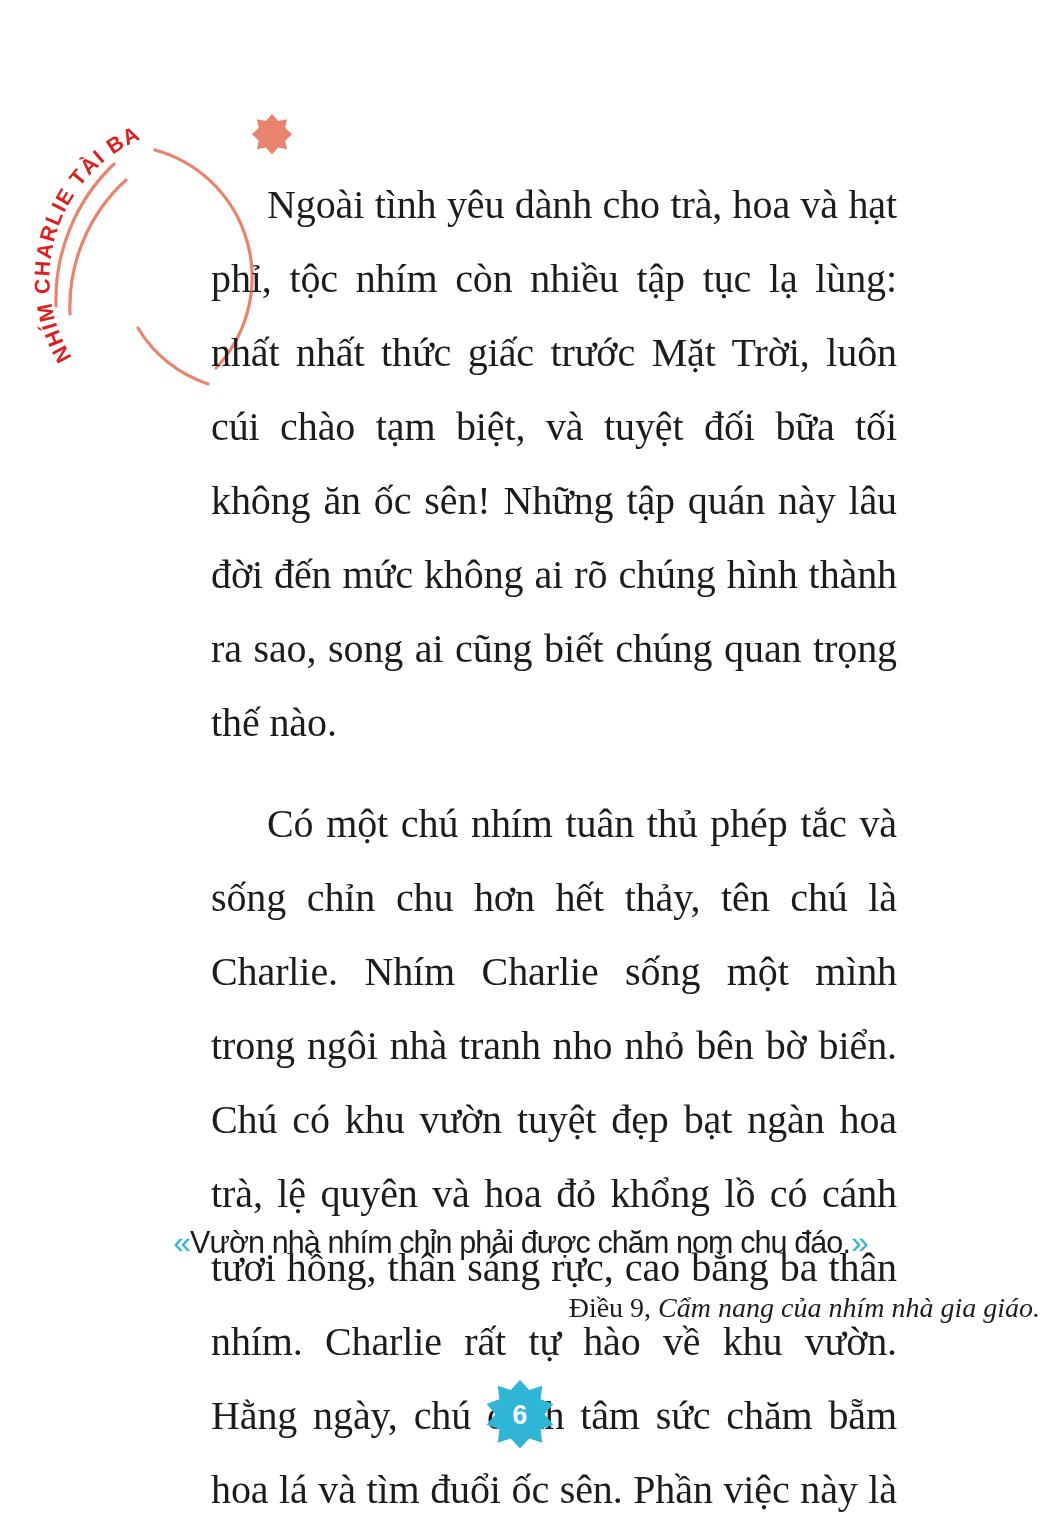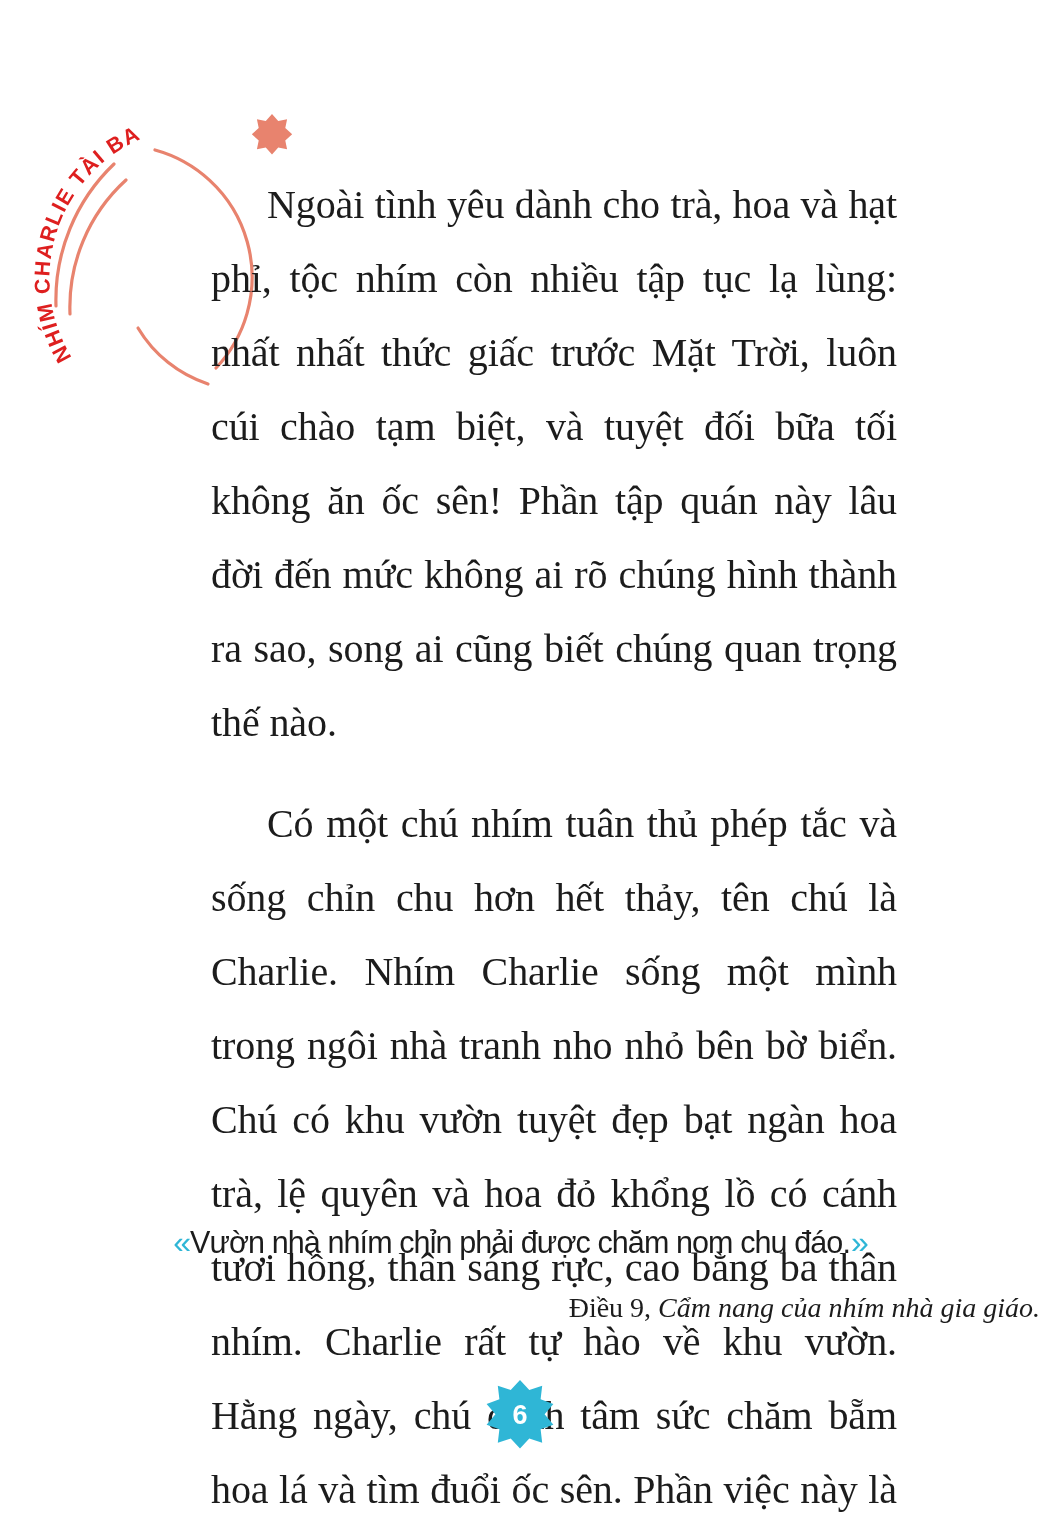--- a/index.html
+++ b/index.html
@@ -157,21 +157,21 @@
       </g>
 
       <text class="runhead-text">
         <textPath href="#titleArc" startOffset="2%">NHÍM CHARLIE TÀI BA</textPath>
       </text>
     </svg>
   </div>
 
   <div class="body-col">
 
-    <p class="para">Ngoài tình yêu dành cho trà, hoa và hạt phỉ, tộc nhím còn nhiều tập tục lạ lùng: nhất nhất thức giấc trước Mặt Trời, luôn cúi chào tạm biệt, và tuyệt đối bữa tối không ăn ốc sên! Phần tập quán này lâu đời đến mức không ai rõ chúng hình thành ra sao, song ai cũng biết chúng quan trọng thế nào.</p>
+    <p class="para">Ngoài tình yêu dành cho trà, hoa và hạt phỉ, tộc nhím còn nhiều tập tục lạ lùng: nhất nhất thức giấc trước Mặt Trời, luôn cúi chào tạm biệt, và tuyệt đối bữa tối không ăn ốc sên! Những tập quán này lâu đời đến mức không ai rõ chúng hình thành ra sao, song ai cũng biết chúng quan trọng thế nào.</p>
 
     <p class="para"><span>Có một chú nhím tuân thủ phép tắc và sống chỉn chu hơn hết thảy, tên chú là Charlie. Nhím Charlie sống một mình trong ngôi nhà tranh nho nhỏ bên bờ biển. Chú có khu vườn tuyệt đẹp bạt ngàn hoa trà, lệ quyên và hoa đỏ khổng lồ có cánh tươi hồng, thân sáng rực, cao bằng ba thân nhím. Charlie rất tự hào về khu vườn. Hằng ngày, chú dành tâm sức chăm bẵm hoa lá và tìm đuổi ốc sên. Phần việc này là quy tắc nằm trong </span></p>
   </div>
 
   <div class="quote-block">
     <div class="quote-line"><span class="guil open">«</span><span>Vườn nhà nhím chỉn phải được chăm nom chu đáo.</span><span class="guil close">»</span></div>
 
     <div class="quote-attrib"><span>Điều 9, </span><span class="src">Cẩm nang của nhím nhà gia giáo.</span></div>
   </div>
 

